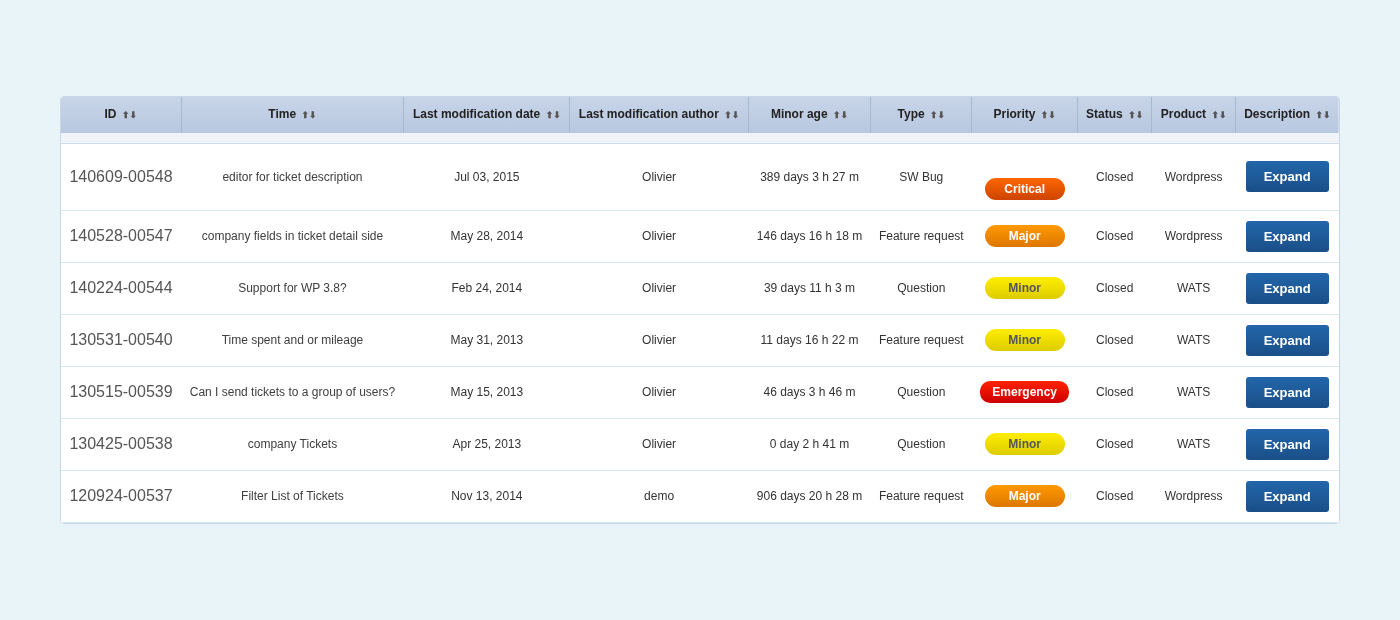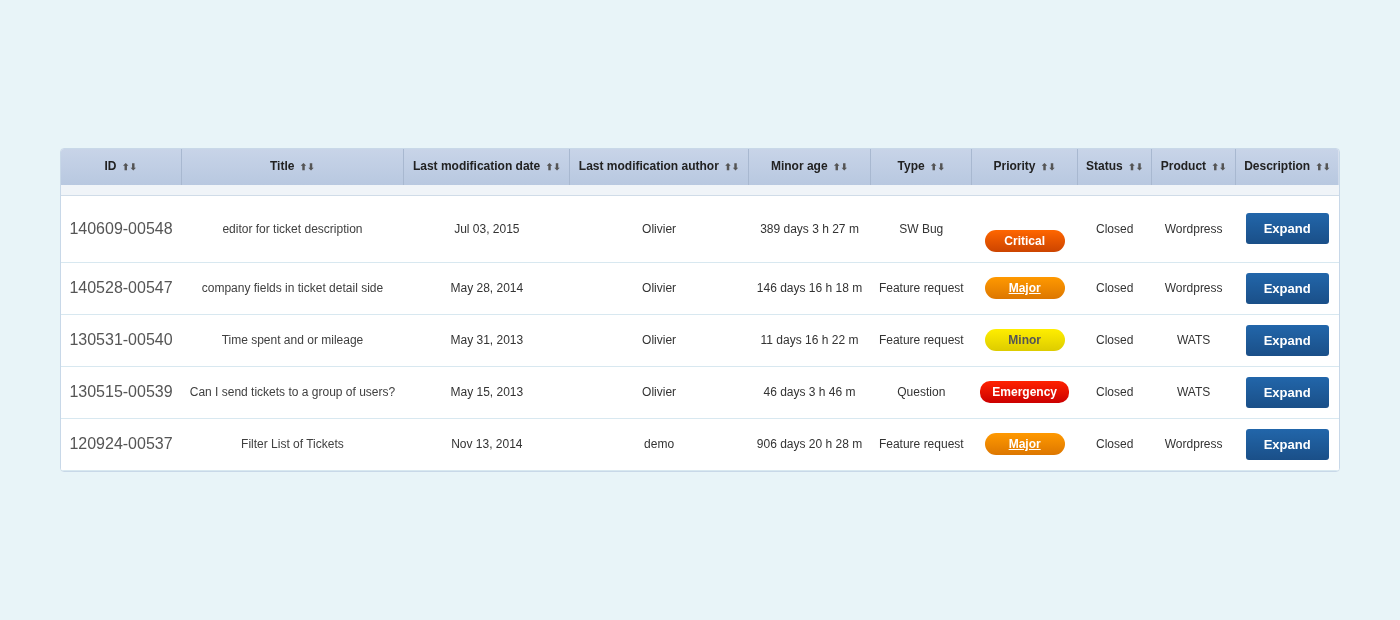--- a/index.html
+++ b/index.html
@@ -75,21 +75,20 @@
       font-size: 12px;
       min-width: 80px;
       text-align: center;
     }
     .badge-critical {
       background: linear-gradient(to bottom, #ff6600, #cc4400);
       margin-top: 24px;
     }
     .badge-major {
       background: linear-gradient(to bottom, #ff9900, #dd7700);
-      text-decoration: underline;
     }
     .badge-minor {
       background: linear-gradient(to bottom, #ffee00, #ddcc00);
       color: #555;
     }
     .badge-emergency {
       background: linear-gradient(to bottom, #ff2200, #cc0000);
       border-radius: 10px;
     }
     .expand-btn {
@@ -114,21 +113,21 @@
 
 <div class="table-wrapper">
   <table>
     <thead>
       <tr>
         <th>
           <span>ID</span>
           <span class="sort-arrows">⬆⬇</span>
         </th>
         <th>
-          <span>Title</span>
+          <span>Time</span>
           <span class="sort-arrows">⬆⬇</span>
         </th>
         <th>
           <span>Last modification date</span>
           <span class="sort-arrows">⬆⬇</span>
         </th>
         <th>
           <span>Last modification author</span>
           <span class="sort-arrows">⬆⬇</span>
         </th>
@@ -192,20 +191,38 @@
       <td>
         <span class="badge badge-major">Major</span>
       </td>
       <td>Closed</td>
       <td>Wordpress</td>
       <td>
         <button class="expand-btn">Expand</button>
       </td>
     </tr>
         <tr>
+      <td class="id-cell">140224-00544</td>
+      <td>
+        <a class="title-link">Support for WP 3.8?</a>
+      </td>
+      <td>Feb 24, 2014</td>
+      <td>Olivier</td>
+      <td>39 days 11 h 3 m</td>
+      <td>Question</td>
+      <td>
+        <span class="badge badge-minor">Minor</span>
+      </td>
+      <td>Closed</td>
+      <td>WATS</td>
+      <td>
+        <button class="expand-btn">Expand</button>
+      </td>
+    </tr>
+        <tr>
       <td class="id-cell">130531-00540</td>
       <td>
         <a class="title-link">Time spent and or mileage</a>
       </td>
       <td>May 31, 2013</td>
       <td>Olivier</td>
       <td>11 days 16 h 22 m</td>
       <td>Feature request</td>
       <td>
         <span class="badge badge-minor">Minor</span>
@@ -220,20 +237,38 @@
       <td class="id-cell">130515-00539</td>
       <td>
         <a class="title-link">Can I send tickets to a group of users?</a>
       </td>
       <td>May 15, 2013</td>
       <td>Olivier</td>
       <td>46 days 3 h 46 m</td>
       <td>Question</td>
       <td>
         <span class="badge badge-emergency">Emergency</span>
+      </td>
+      <td>Closed</td>
+      <td>WATS</td>
+      <td>
+        <button class="expand-btn">Expand</button>
+      </td>
+    </tr>
+        <tr>
+      <td class="id-cell">130425-00538</td>
+      <td>
+        <a class="title-link">company Tickets</a>
+      </td>
+      <td>Apr 25, 2013</td>
+      <td>Olivier</td>
+      <td>0 day 2 h 41 m</td>
+      <td>Question</td>
+      <td>
+        <span class="badge badge-minor">Minor</span>
       </td>
       <td>Closed</td>
       <td>WATS</td>
       <td>
         <button class="expand-btn">Expand</button>
       </td>
     </tr>
         <tr>
       <td class="id-cell">120924-00537</td>
       <td>

